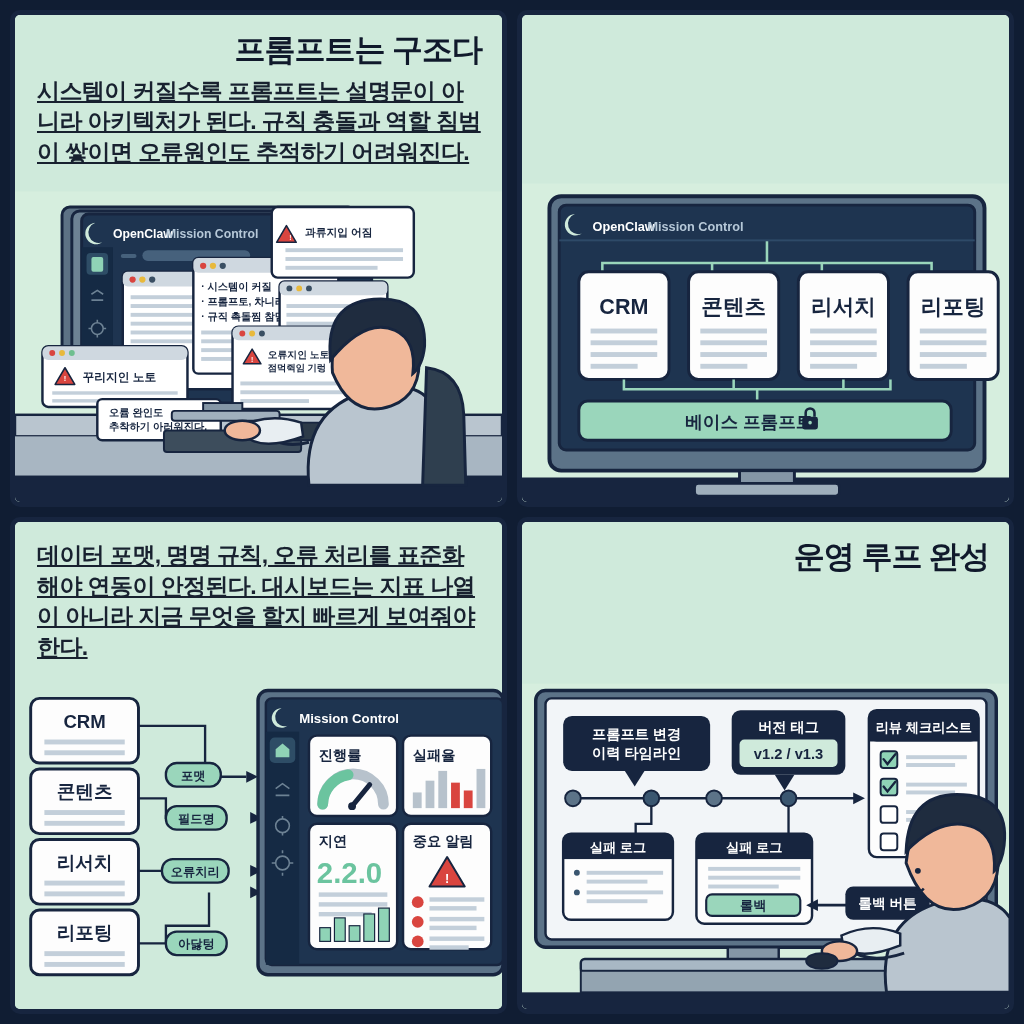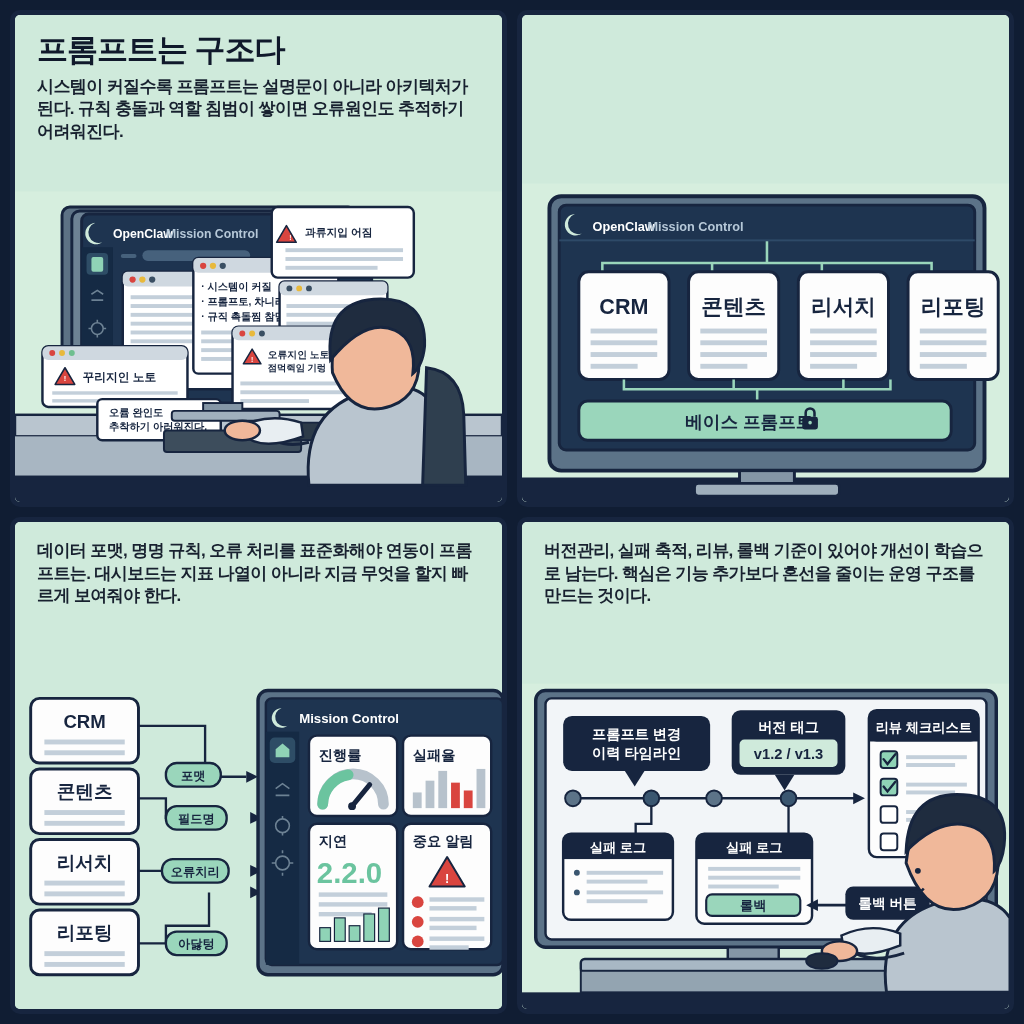--- a/index.html
+++ b/index.html
@@ -23,25 +23,25 @@
     position:relative;
     background:#cfeadb;
     border:5px solid #17253f;
     border-radius:10px;
     overflow:hidden;
     box-sizing:border-box;
   }
   .ptext{padding:18px 20px 0 22px;position:relative;z-index:5;}
   .ptitle{
     font-size:31px;font-weight:bold;color:#10192b;
-    letter-spacing:-1px;line-height:1.12;margin:0 0 8px 0;
+    letter-spacing:-1px;line-height:1.12;margin:0 0 8px 0;text-align:right;
   }
   .pbody{
-    font-size:17px;font-weight:bold;color:#18212f;
-    line-height:1.33;letter-spacing:-0.6px;margin:0;
+    font-size:23px;font-weight:bold;color:#18212f;
+    line-height:1.33;letter-spacing:-0.6px;margin:0;text-decoration:underline;
   }
   .art{position:absolute;left:0;right:0;bottom:0;top:0;z-index:1;}
   .art svg{width:100%;height:100%;display:block;}
   .kr{font-family:"Liberation Sans","DejaVu Sans",sans-serif;font-weight:bold;}
 </style>
 </head>
 <body>
 
 <div class="grid">
 
@@ -413,21 +413,21 @@
           <circle cx="411" cy="408" r="6" fill="#d9453f"></circle>
           <rect x="423" y="403" width="56" height="4.5" fill="#c3cfda"></rect>
             <rect x="423" y="412" width="48" height="4.5" fill="#c3cfda"></rect>
           <circle cx="411" cy="428" r="6" fill="#d9453f"></circle>
           <rect x="423" y="423" width="56" height="4.5" fill="#c3cfda"></rect>
             <rect x="423" y="432" width="40" height="4.5" fill="#c3cfda"></rect>
         </g>
       </svg>
     </div>
     <div class="ptext">
-      <p class="pbody">데이터 포맷, 명명 규칙, 오류 처리를 표준화해야 연동이 프롬프트는. 대시보드는 지표 나열이 아니라 지금 무엇을 할지 빠르게 보여줘야 한다.</p>
+      <p class="pbody">데이터 포맷, 명명 규칙, 오류 처리를 표준화해야 연동이 안정된다. 대시보드는 지표 나열이 아니라 지금 무엇을 할지 빠르게 보여줘야 한다.</p>
     </div>
   </div>
 
   <div class="panel">
     <div class="art">
       <svg viewBox="0 0 497 497" preserveAspectRatio="none">
         <rect x="0" y="0" width="497" height="497" fill="#cfeadb"></rect>
         <rect x="0" y="165" width="497" height="330" fill="#d6eede"></rect>
         <rect x="0" y="480" width="497" height="17" fill="#17253f"></rect>
 
@@ -533,17 +533,17 @@
         <path d="M392 336 q2 -58 52 -58 q54 0 48 52 q-2 18 -10 26 q2 -34 -20 -44 q-32 -14 -70 24z" fill="#1f2c3f" stroke="#17253f" stroke-width="3"></path>
         <circle cx="404" cy="356" r="3" fill="#17253f"></circle>
         <path d="M396 376 q10 4 14 -2" fill="none" stroke="#17253f" stroke-width="2.4"></path>
         <path d="M390 440 q-36 12 -56 -4" fill="none" stroke="#17253f" stroke-width="3"></path>
         <path d="M386 432 q-40 16 -58 2 l-2 -12 q30 -14 60 -2z" fill="#e8eef2" stroke="#17253f" stroke-width="2.5"></path>
         <ellipse cx="324" cy="438" rx="18" ry="10" fill="#f0b89a" stroke="#17253f" stroke-width="2.5"></ellipse>
         <ellipse cx="306" cy="448" rx="16" ry="8" fill="#1f2c3f" stroke="#17253f" stroke-width="2"></ellipse>
       </svg>
     </div>
     <div class="ptext">
-      <p class="pbody">버전관리, 실패 축적, 리뷰, 롤백 기준이 있어야 개선이 학습으로 남는다. 핵심은 기능 추가보다 혼선을 줄이는 운영 구조를 만드는 것이다.</p>
+      <h1 class="ptitle">운영 루프 완성</h1>
     </div>
   </div>
 
 </div>
 
 </body></html>

